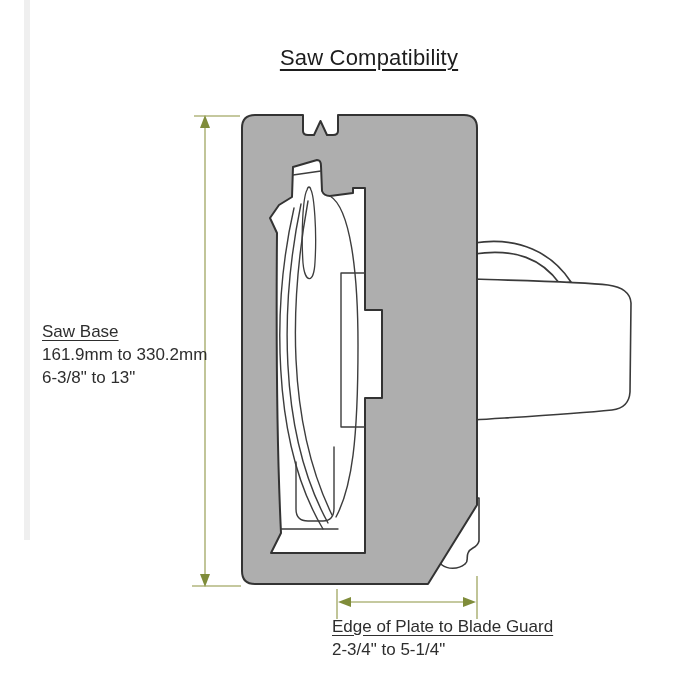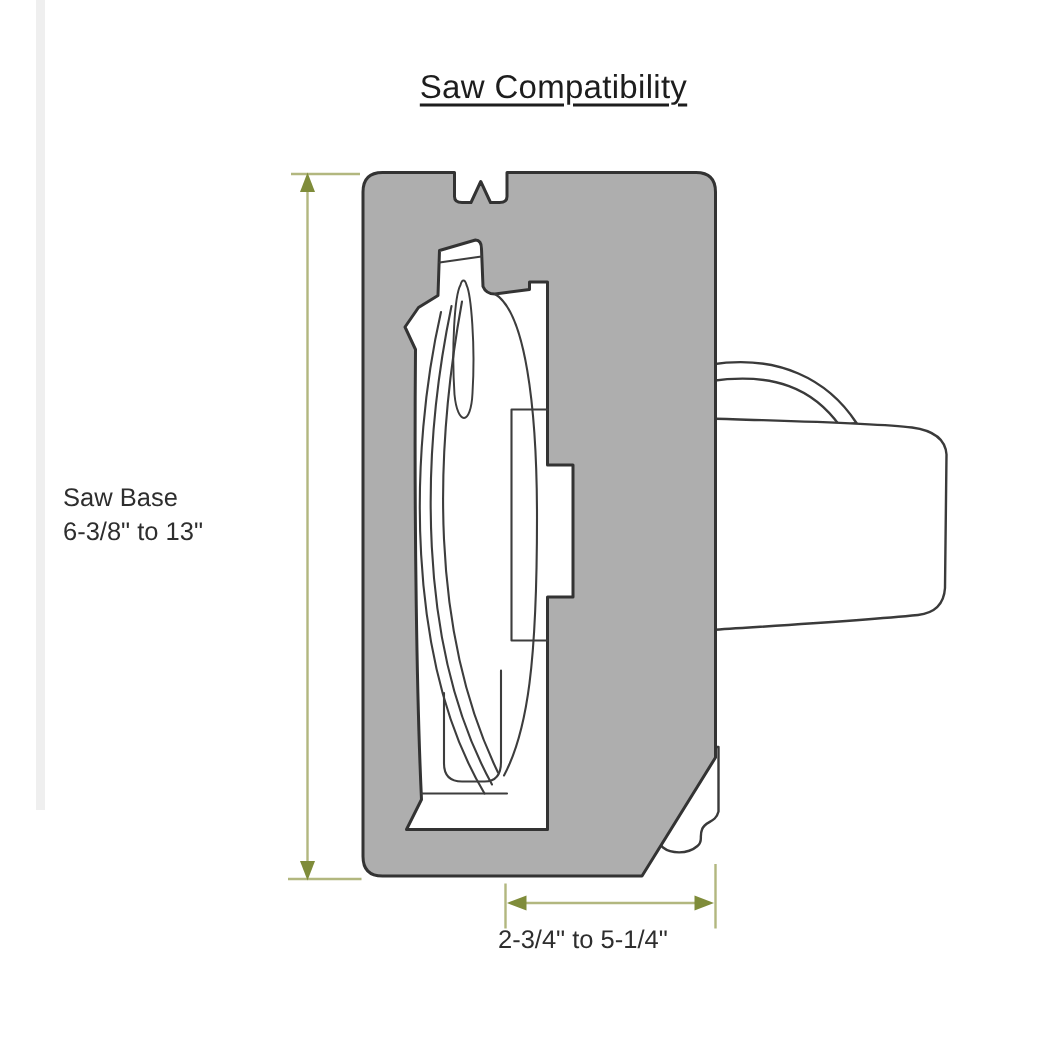--- a/index.html
+++ b/index.html
@@ -34,21 +34,21 @@
   .dim{stroke:var(--dim-line);stroke-width:1.6;fill:none;}
   .dim-arrow{fill:var(--dim-arrow);stroke:none;}
 
   
   .title{
     position:absolute;left:345px;top:45px;transform:translateX(-50%);
     font-size:22px;letter-spacing:.2px;color:#1d1d1d;
     text-decoration:underline;text-underline-offset:4px;white-space:nowrap;
   }
   .label-block{position:absolute;font-size:17px;line-height:23px;white-space:nowrap;color:#2e2e2e;}
-  .label-block .heading{text-underline-offset:3px;}
+  .label-block .heading{text-decoration:underline;text-underline-offset:3px;}
   .saw-base-block{left:18px;top:320px;}
   .edge-block{left:308px;top:615px;}
 </style>
 </head>
 <body>
 
 <div class="stage">
   <div class="edge-band left"></div>
   <div class="edge-band right"></div>
 
@@ -109,19 +109,21 @@
       <line class="dim" x1="318" y1="602" x2="448" y2="602"></line>
       <polygon class="dim-arrow" points="314,602 327,597 327,607"></polygon>
       <polygon class="dim-arrow" points="452,602 439,597 439,607"></polygon>
     </g>
   </svg>
 
   <div class="title">Saw Compatibility</div>
 
   <div class="label-block saw-base-block">
     <div class="heading">Saw Base</div>
+    <div>161.9mm to 330.2mm</div>
     <div>6-3/8" to 13"</div>
   </div>
 
   <div class="label-block edge-block">
+    <div class="heading">Edge of Plate to Blade Guard</div>
     <div>2-3/4" to 5-1/4"</div>
   </div>
 </div>
 
 </body></html>

